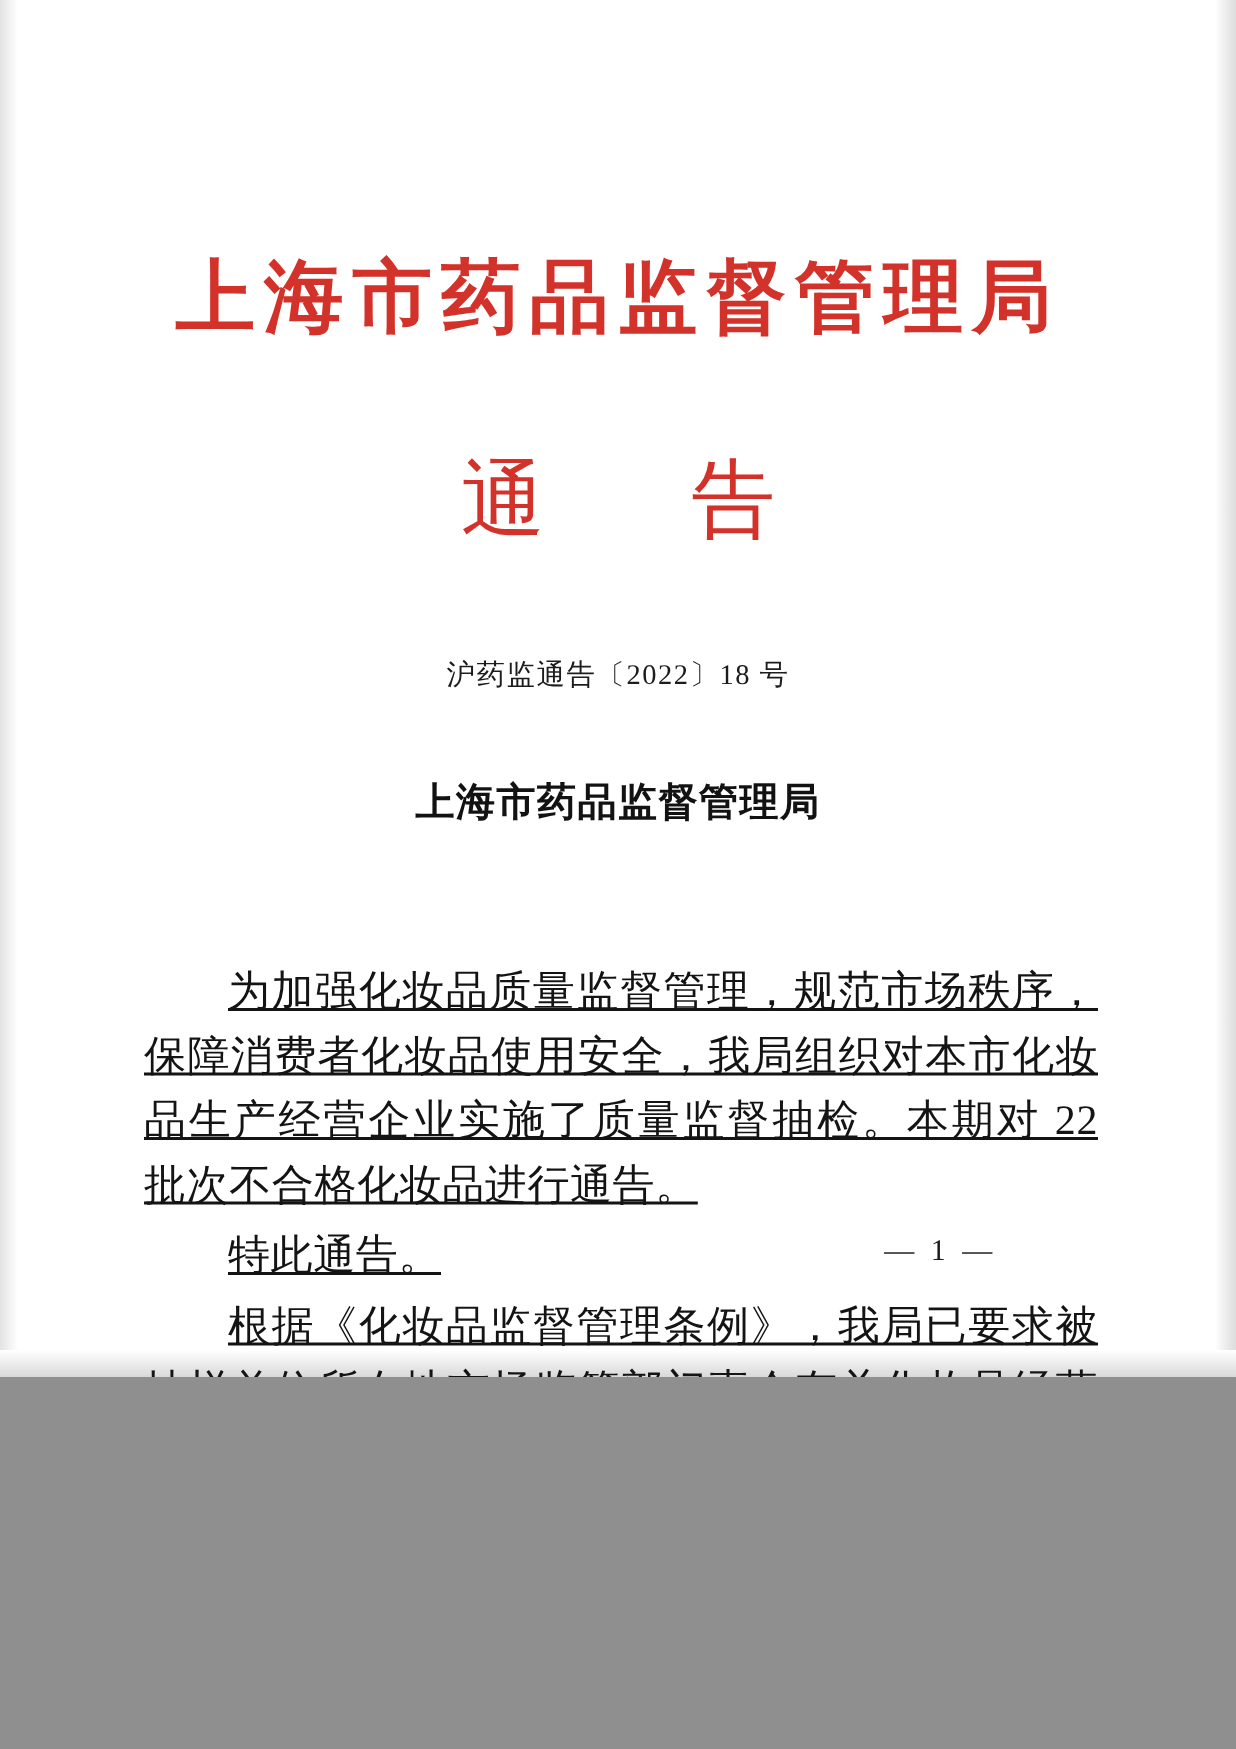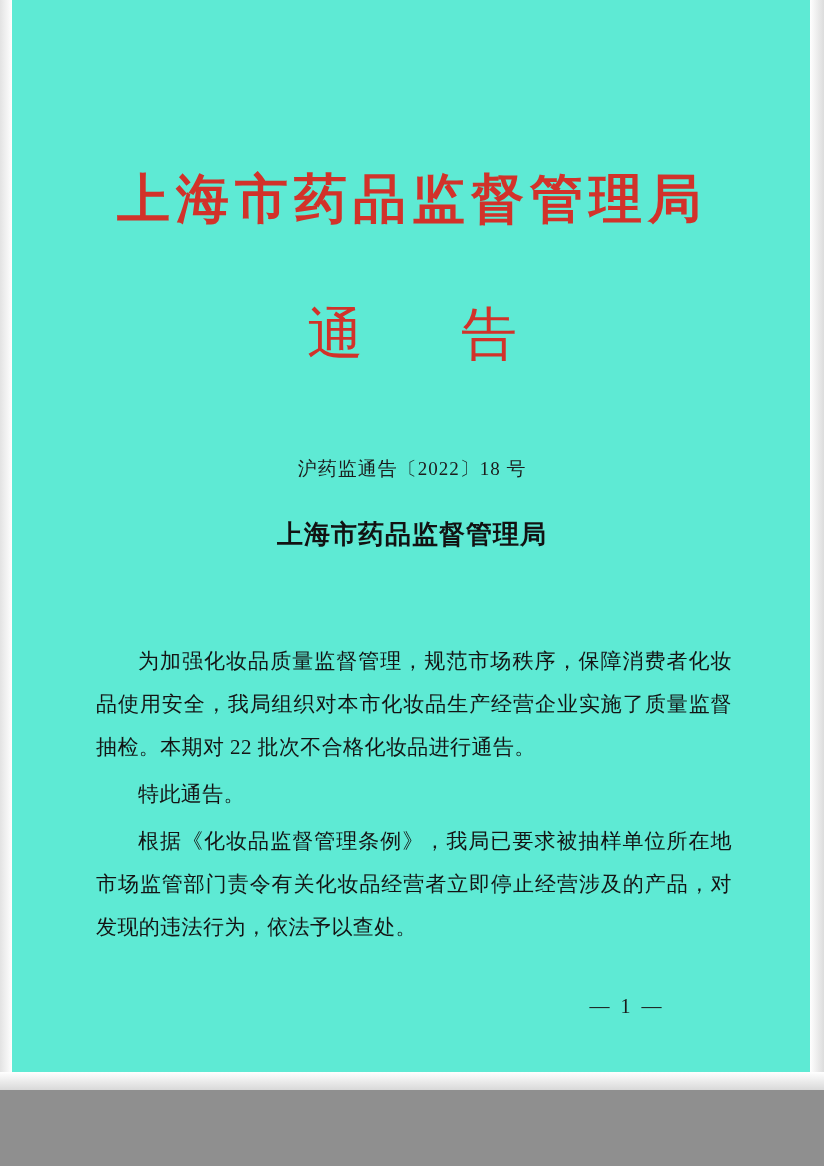--- a/index.html
+++ b/index.html
@@ -3,22 +3,22 @@
 <meta charset="utf-8">
 <style>
   html, body {
     margin: 0;
     padding: 0;
     background: #8f8f8f;
   }
   .page {
     position: relative;
     width: 824px;
-    height: 1090px;
-    background: #5eead4;
+    height: 918px;
+    background: #ffffff;
     margin: 0 auto;
     overflow: hidden;
     font-family: "Liberation Serif", "DejaVu Serif", serif;
     color: #1a1a1a;
     box-sizing: border-box;
   }
   
   .scan-edge-left {
     position: absolute;
     top: 0; left: 0;
@@ -62,21 +62,21 @@
     font-family: "DejaVu Serif", "Liberation Serif", serif;
     font-weight: normal;
     font-size: 56px;
     letter-spacing: 40px;
     text-indent: 40px;
     line-height: 1.2;
   }
 
   .doc-number {
     position: absolute;
-    top: 456px;
+    top: 437px;
     left: 0;
     width: 824px;
     text-align: center;
     font-size: 19px;
     letter-spacing: 1px;
     color: #1c1c1c;
   }
 
   .title-block {
     position: absolute;
@@ -89,26 +89,27 @@
     line-height: 1.75;
     letter-spacing: 1px;
     color: #121212;
   }
 
   .body-text {
     position: absolute;
     top: 640px;
     left: 96px;
     width: 636px;
-    font-size: 21px;
+    font-size: 28px;
     line-height: 43px;
     letter-spacing: 0.4px;
     text-align: justify;
     text-justify: inter-ideograph;
     color: #141414;
+    text-decoration: underline;
   }
   .body-text p {
     margin: 0 0 4px 0;
     text-indent: 2em;
   }
 
   .page-number {
     position: absolute;
     bottom: 72px;
     left: 0;

